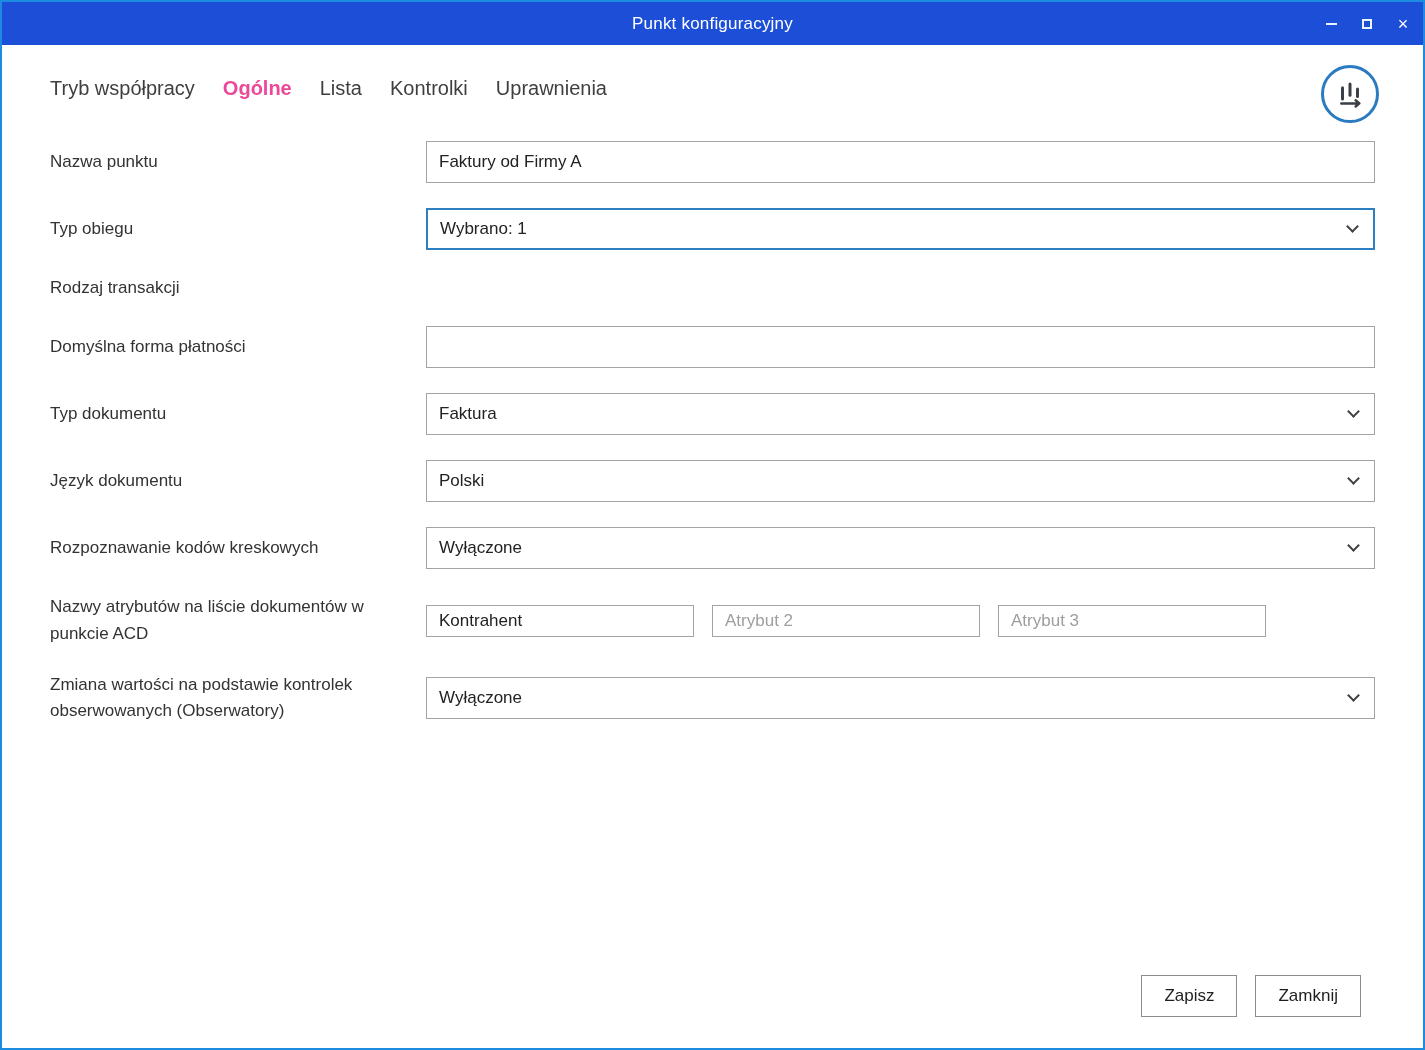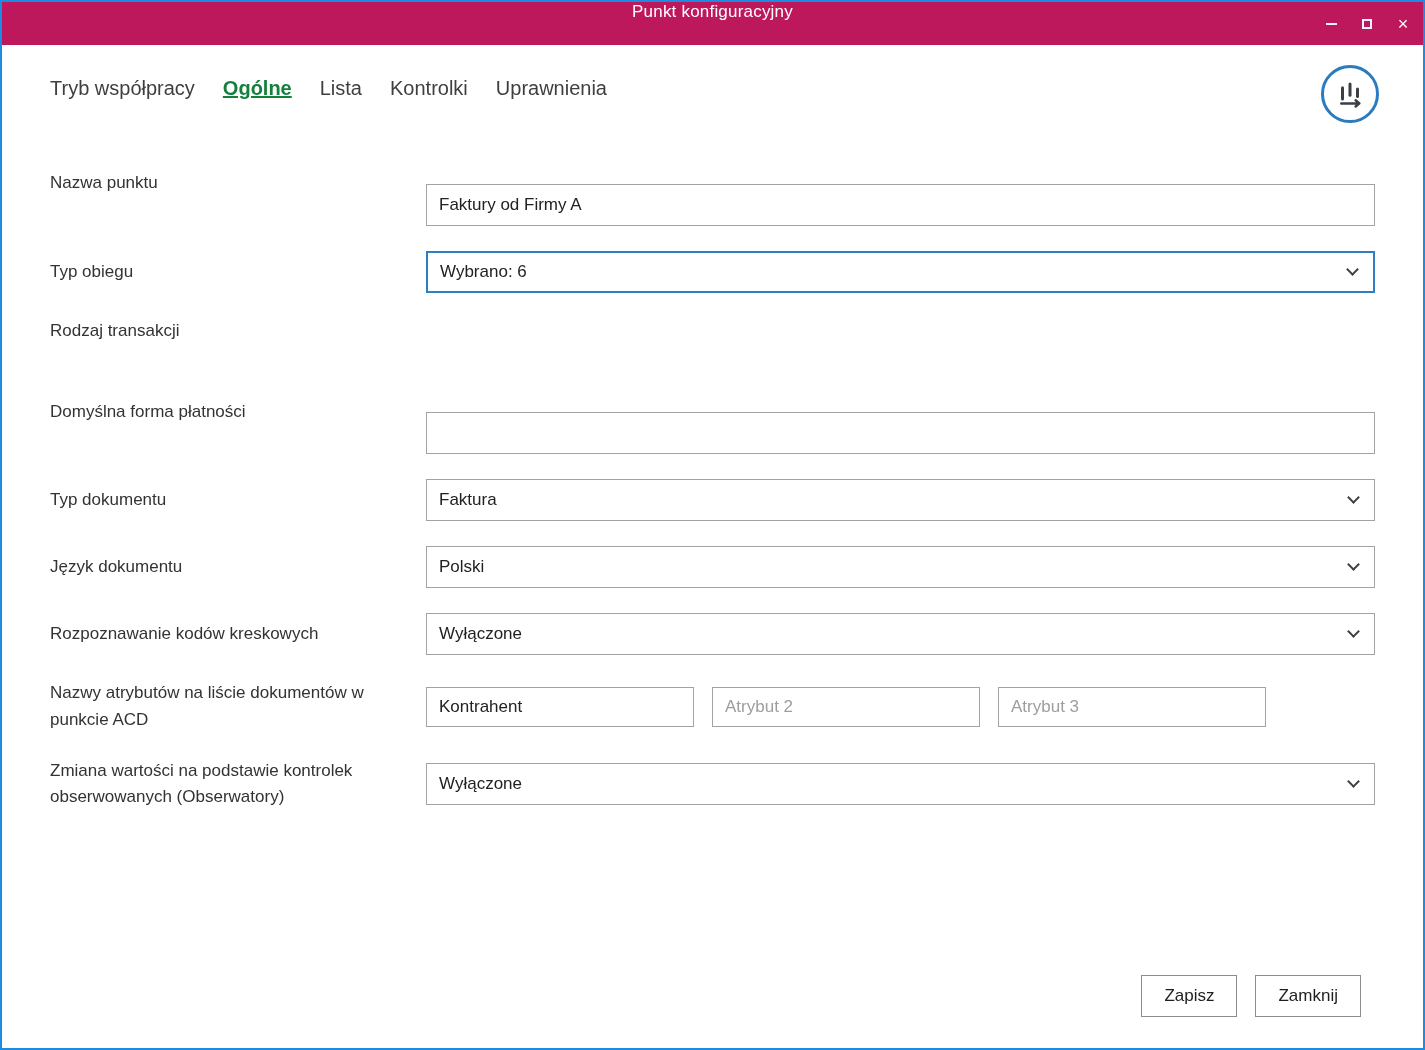--- a/index.html
+++ b/index.html
@@ -9,40 +9,40 @@
   .window {
     width:1425px; height:1050px;
     background:#ffffff;
     border:2px solid #1b8ce0;
     position:relative;
     overflow:hidden;
   }
 
   
   .titlebar {
-    height:43px; background:#be185d;
-    display:flex; justify-content:center;
+    height:43px; background:#1d4ed8;
+    display:flex; align-items:center; justify-content:center;
     position:relative;
   }
   .titlebar-title { color:#ffffff; font-size:17px; letter-spacing:.2px; }
   .win-controls {
     position:absolute; right:12px; top:0; height:100%;
     display:flex; align-items:center; gap:20px;
   }
   .wc { width:16px; height:16px; display:flex; align-items:center; justify-content:center; cursor:pointer; }
   .min-glyph { width:11px; height:2px; background:#eaf4fc; }
   .max-glyph { width:10px; height:10px; border:2px solid #eaf4fc; }
   .close-glyph { color:#ffffff; font-size:18px; line-height:1; }
 
   
   .content { padding:26px 48px 0 48px; position:relative; }
 
   .tabs { display:flex; align-items:center; gap:28px; height:34px; margin-bottom:36px; }
   .tab { font-size:20px; color:#3f3f3f; cursor:pointer; white-space:nowrap; }
-  .tab.active { color:#15803d; font-weight:700;text-decoration:underline; }
+  .tab.active { color:#ec4899; font-weight:700; }
 
   .circle-icon {
     position:absolute; right:44px; top:63px;
     width:58px; height:58px; border:3px solid #2b7bc0; border-radius:50%;
     display:flex; align-items:center; justify-content:center;
     background:#ffffff;
   }
 
   
   .row { display:flex; align-items:center; margin-bottom:25px; }
@@ -52,36 +52,36 @@
     font-size:17px; color:#333333; line-height:1.55;
   }
   .control { flex:1; min-width:0; }
 
   .text-input, .select {
     width:100%; height:42px;
     border:1px solid #a3a3a3; background:#ffffff;
     font-size:17px; color:#222222;
     font-family:"Liberation Sans", sans-serif;
   }
-  .text-input { padding:0 12px; outline:none;margin-top:43px; }
+  .text-input { padding:0 12px; outline:none; }
   .select {
     display:flex; align-items:center;
     padding:0 16px 0 12px; cursor:pointer;
   }
   .select.focused { border:2px solid #2d7fc1; }
   .select-value { flex:1; overflow:hidden; white-space:nowrap; }
   .chev {
     width:9px; height:9px; flex:0 0 auto; margin-left:10px; margin-top:-5px;
     border-right:2px solid #404040; border-bottom:2px solid #404040;
     transform:rotate(45deg);
   }
 
   .attr-inputs { display:flex; gap:18px; }
   .attr-input {
-    width:268px; height:40px; padding:0 12px;
+    width:268px; height:32px; padding:0 12px;
     border:1px solid #a3a3a3; font-size:17px; color:#222222; outline:none;
     font-family:"Liberation Sans", sans-serif;
   }
   .attr-input::placeholder { color:#9e9e9e; opacity:1; }
 
   
   .footer { position:absolute; right:62px; bottom:31px; display:flex; gap:18px; }
   .btn {
     min-width:94px; height:42px; padding:0 22px;
     background:#ffffff; border:1px solid #8c8c8c;
@@ -134,21 +134,21 @@
       <div class="row-label">Nazwa punktu</div>
       <div class="control">
         <input class="text-input" type="text" value="Faktury od Firmy A" style="">
       </div>
     </div>
 
     <div class="row">
       <div class="row-label">Typ obiegu</div>
       <div class="control">
         <div class="select focused">
-          <span class="select-value">Wybrano: 6</span>
+          <span class="select-value">Wybrano: 1</span>
           <span class="chev"></span>
         </div>
       </div>
     </div>
 
     <div class="row">
       <div class="row-label">Rodzaj transakcji</div>
     </div>
 
     <div class="row">

